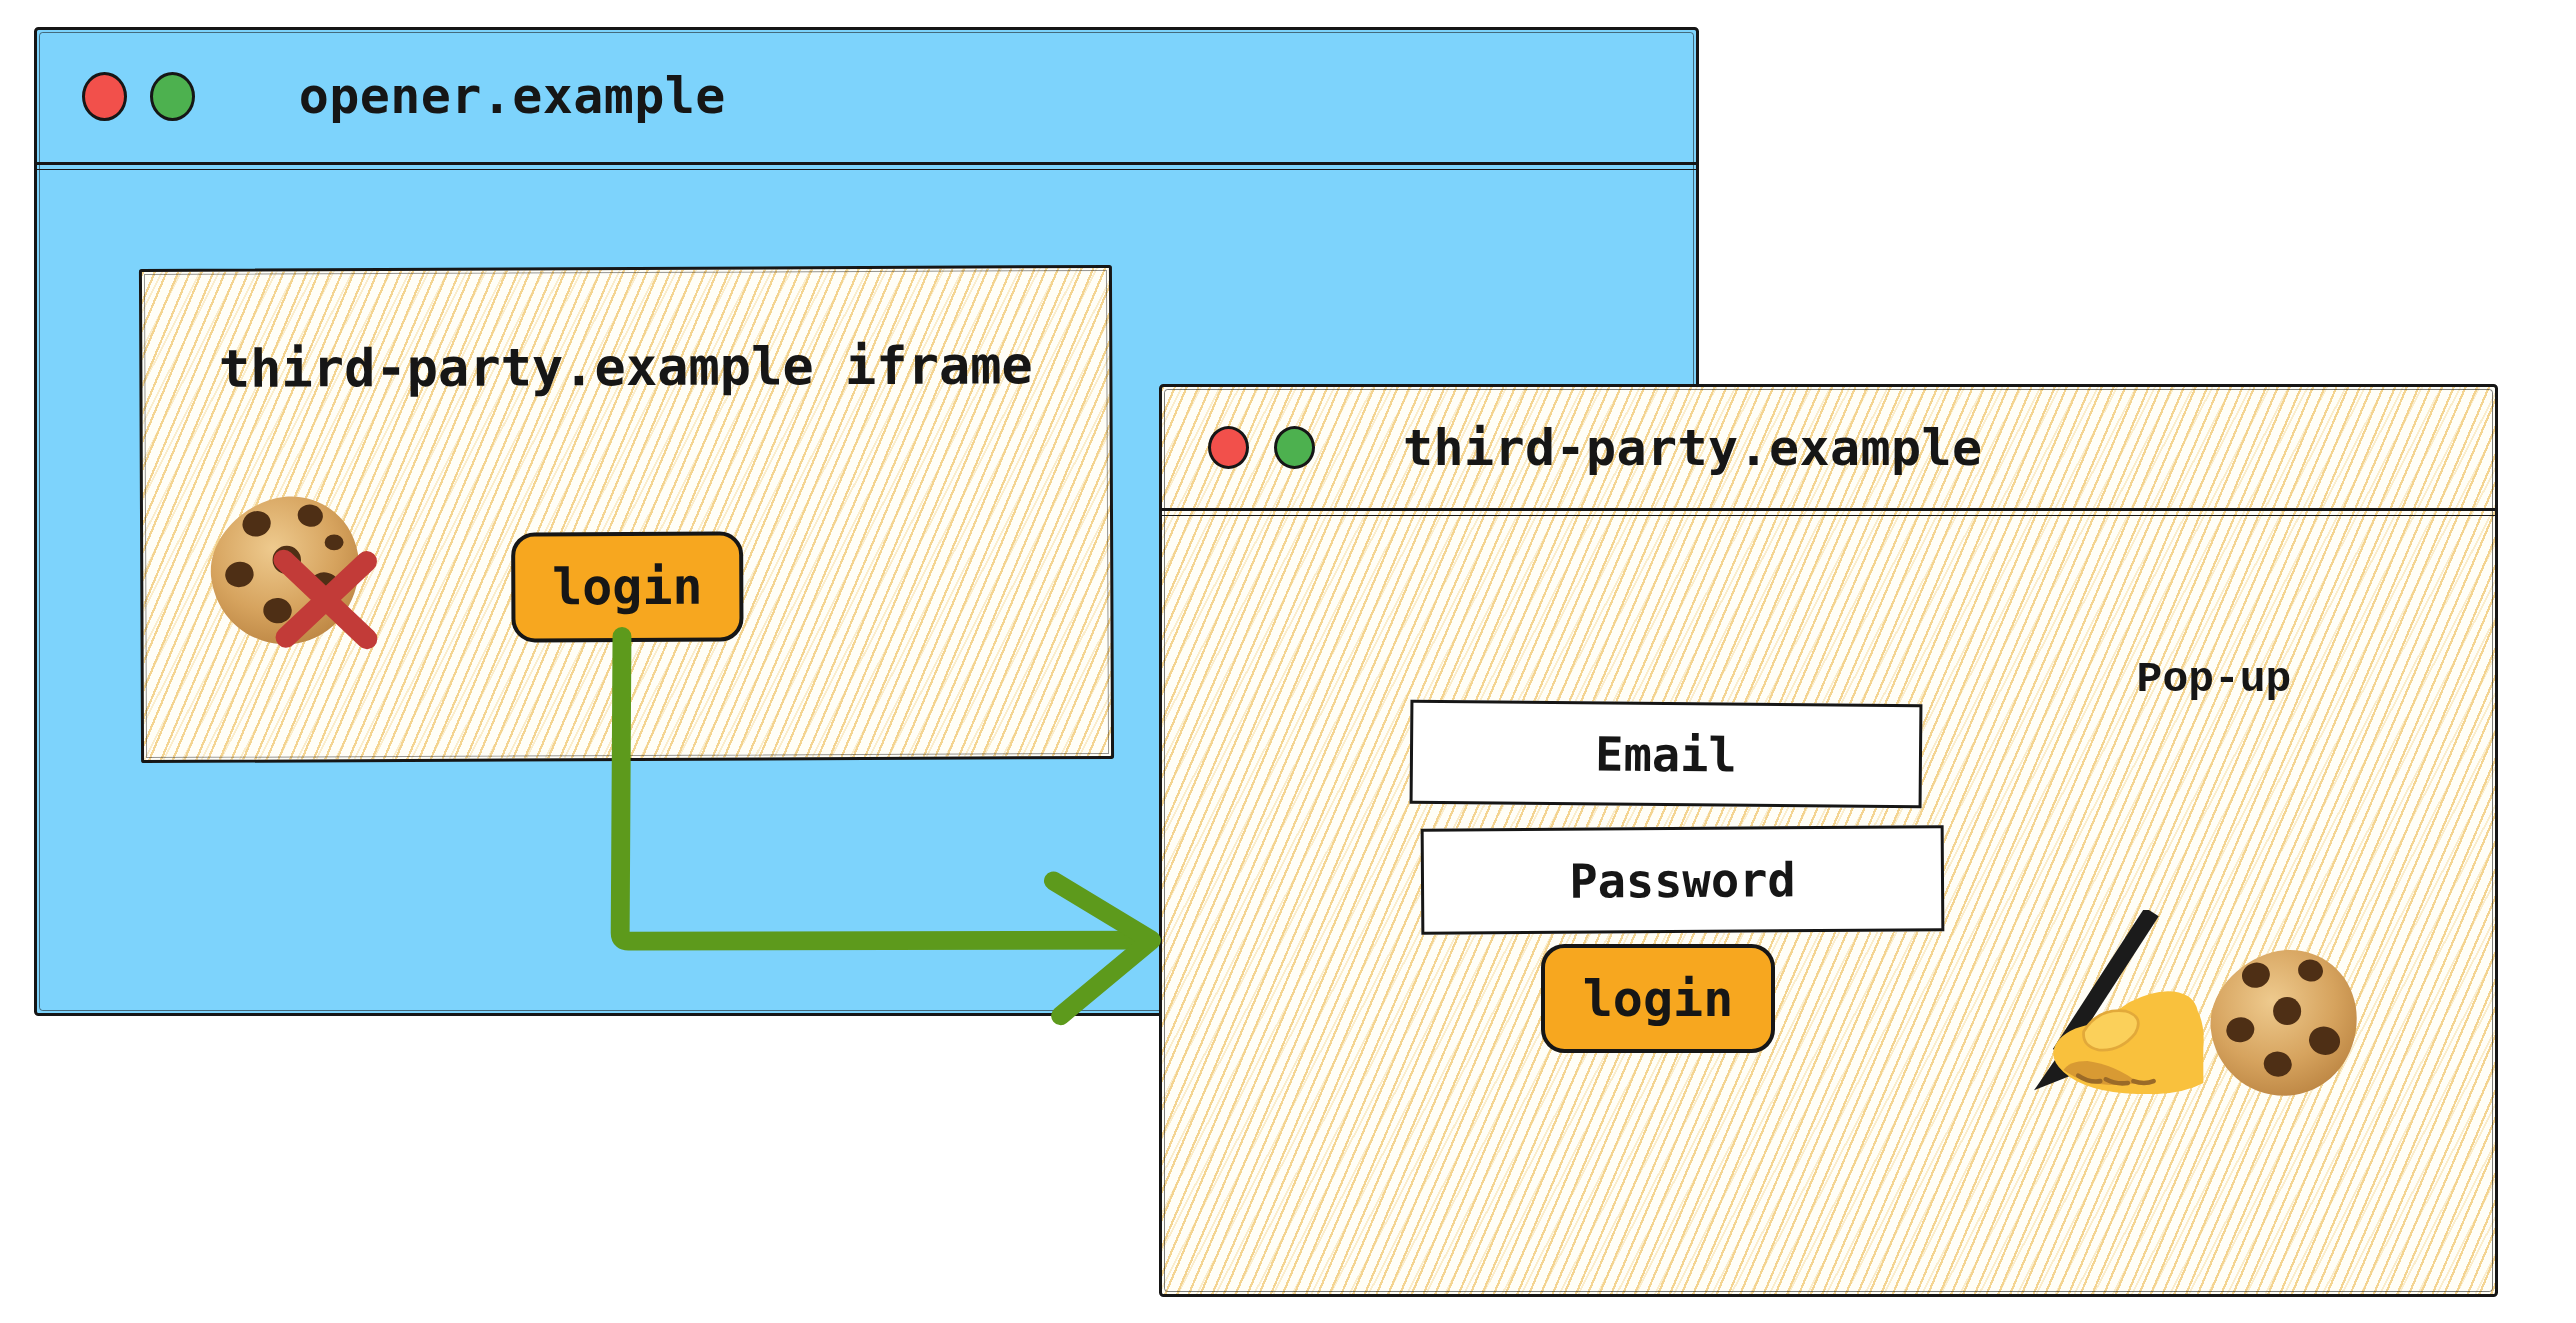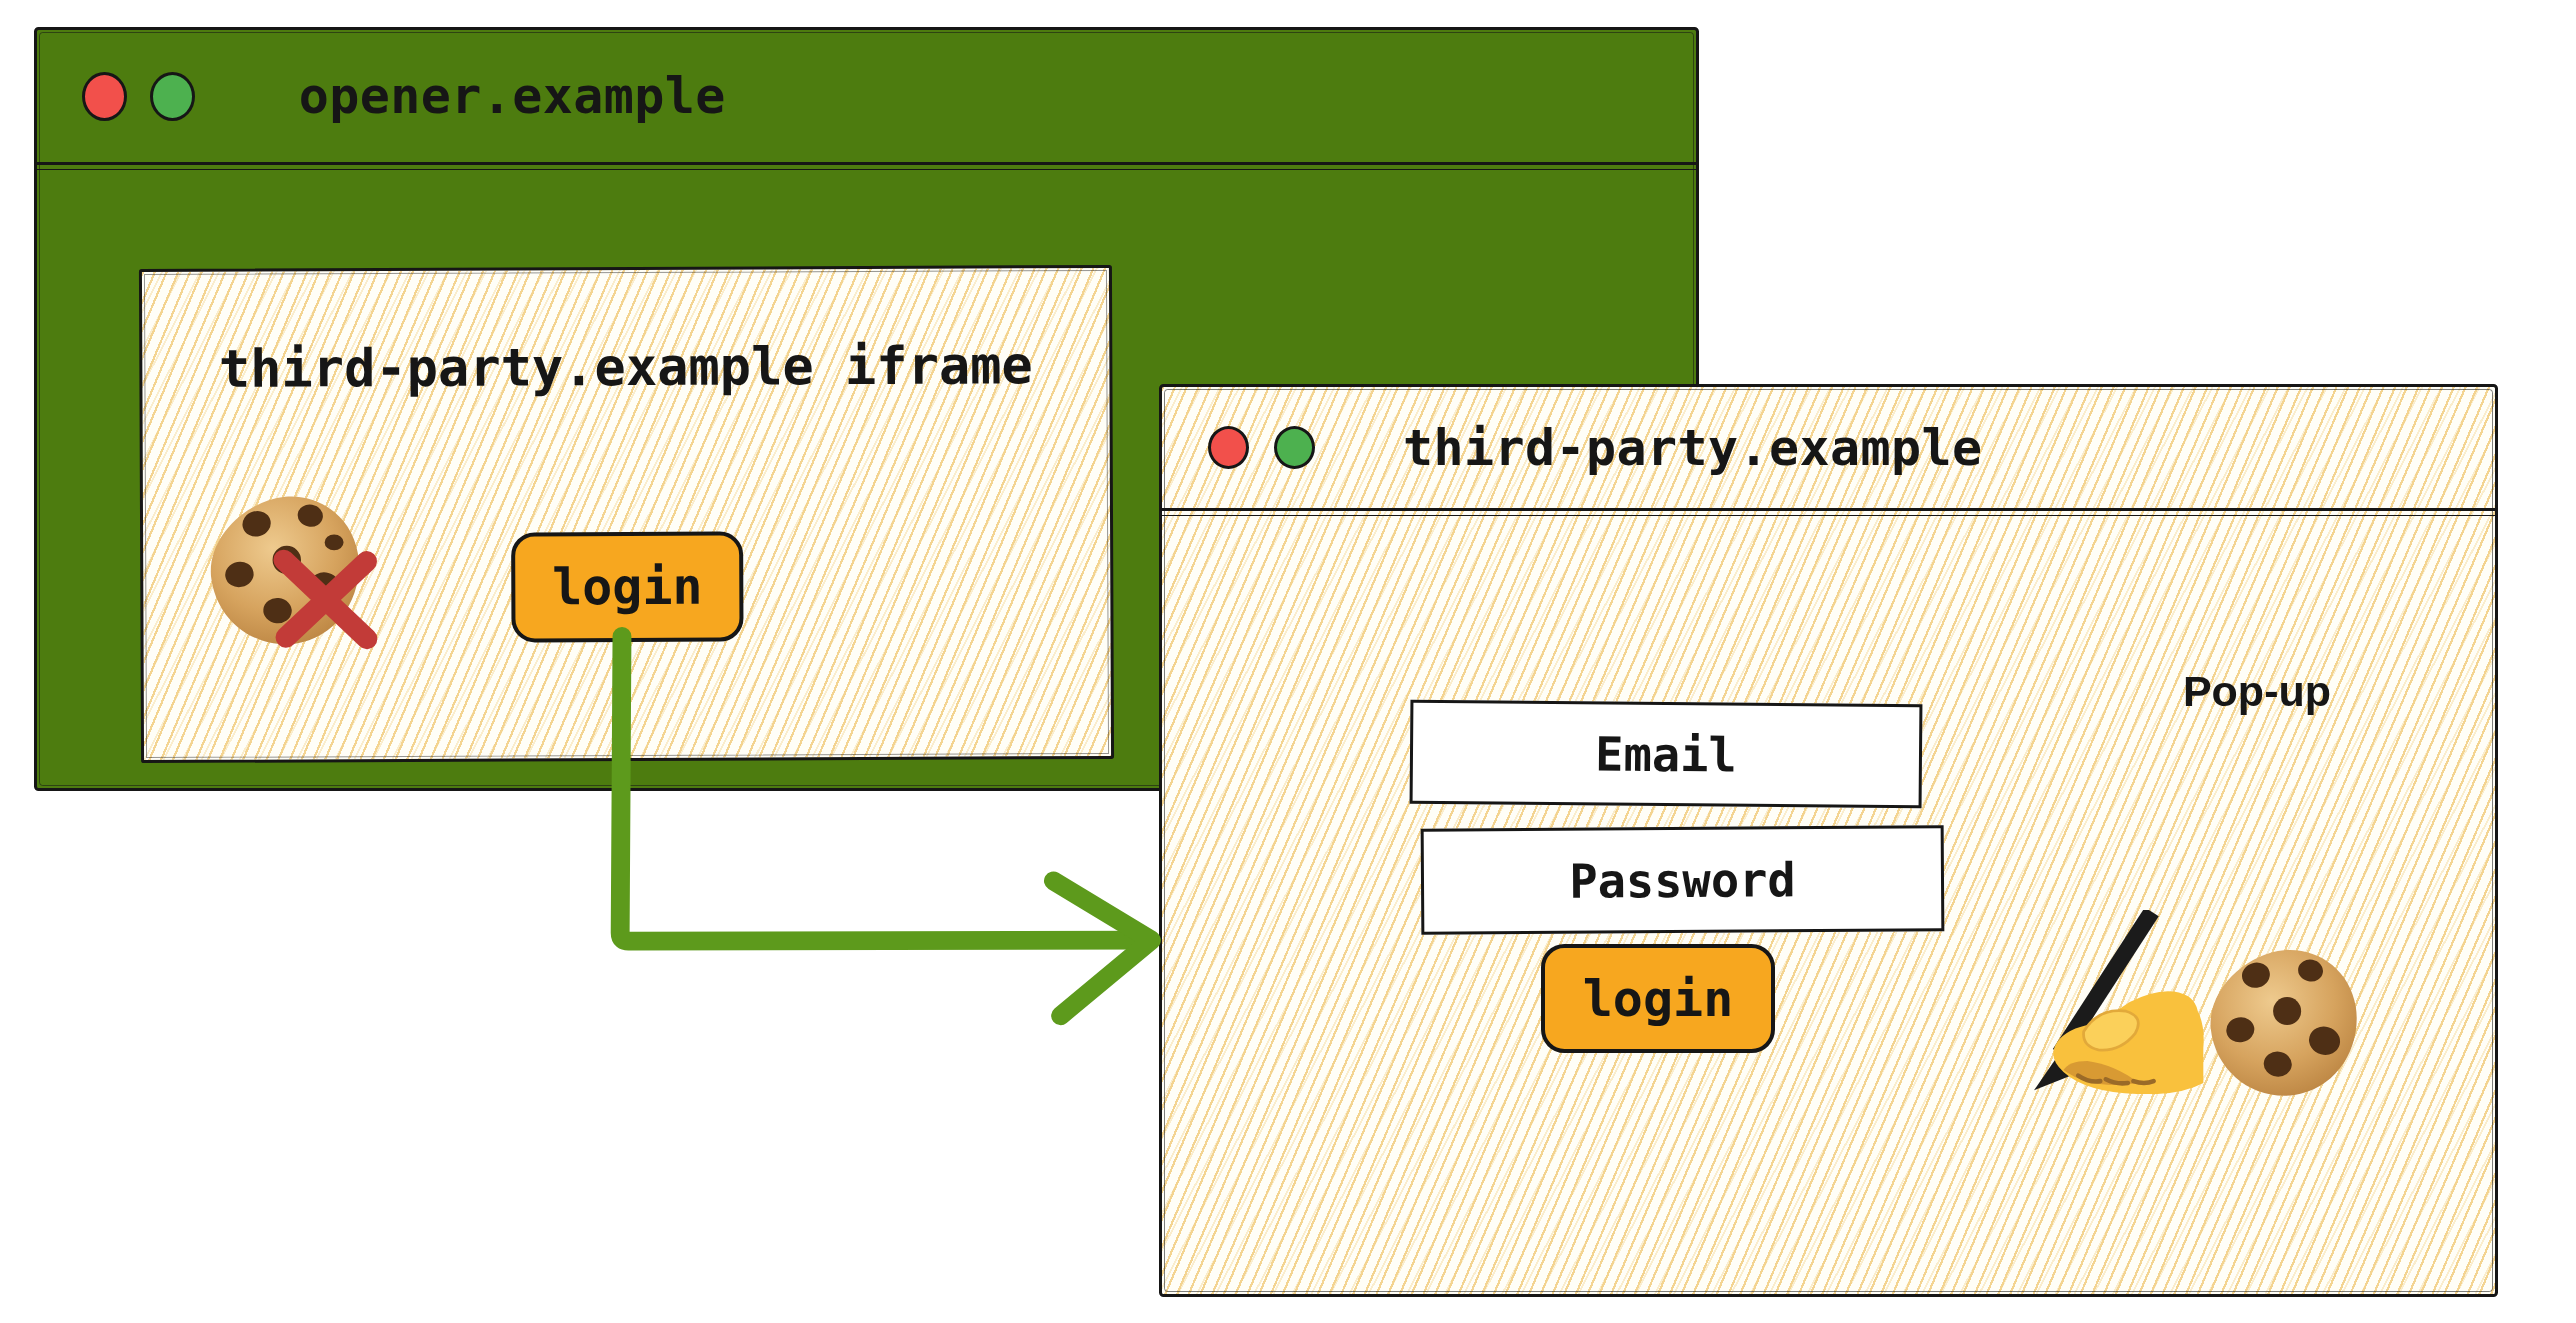--- a/index.html
+++ b/index.html
@@ -25,21 +25,21 @@
       repeating-linear-gradient(117deg, rgba(246,223,170,.55) 0 1.8px, transparent 1.8px 17px);}
   .sketchbox{background:#ffffff;border:3.6px solid #161616;box-sizing:border-box;
              display:flex;align-items:center;justify-content:center;
              font-size:47px;font-weight:bold;}
   .btn{background:#f7a71f;border:4.5px solid #161616;border-radius:23.4px;box-sizing:border-box;
        display:flex;align-items:center;justify-content:center;
        font-size:50px;font-weight:bold;color:#161616;
        font-family:"DejaVu Sans Mono","Liberation Mono",monospace;}
 
   
-  #opener{left:34px;top:27px;width:1665px;height:764px;background:#4d7c0f;z-index:1;}
+  #opener{left:34px;top:27px;width:1665px;height:989px;background:#7dd3fc;z-index:1;}
   #opener .titlebar{height:135px;padding-left:45px;gap:23.4px;}
   #opener .light{width:45px;height:49px;}
   #opener .wtitle{font-size:50px;margin-left:80px;}
 
   
   #tp-iframe{position:absolute;left:103px;top:237px;width:973px;height:494px;
              border:3.6px solid #161616;border-radius:2.7px;box-sizing:border-box;
              transform:rotate(-0.25deg);}
   #tp-iframe::before{content:"";position:absolute;inset:1.8px;border:1.3px solid rgba(22,22,22,.45);
                      pointer-events:none;}
@@ -56,22 +56,22 @@
   
   #popup{left:1159px;top:384px;width:1339px;height:913px;z-index:4;}
   #popup .titlebar{height:124px;padding-left:46px;gap:25px;}
   #popup .light{width:41px;height:43px;}
   #popup .wtitle{font-size:50px;margin-left:63px;}
   #email-box{position:absolute;left:248px;top:315px;width:512px;height:104px;
              transform:rotate(0.5deg);}
   #password-box{position:absolute;left:259px;top:440px;width:523px;height:106px;
                 transform:rotate(-0.4deg);}
   #login-popup{position:absolute;left:379px;top:557px;width:234px;height:109px;}
-  #popup-label{position:absolute;left:935px;top:280px;width:234px;text-align:right;
-               font-family:Liberation Sans, sans-serif;
+  #popup-label{position:absolute;left:935px;top:268px;width:234px;text-align:center;
+               font-family:Liberation Mono, monospace;
                font-size:43px;font-weight:bold;white-space:nowrap;}
   #hand-wrap{position:absolute;left:861px;top:523px;width:184px;height:184px;}
   #cookie-popup{position:absolute;left:1044px;top:557px;width:156px;height:156px;}
 </style>
 </head>
 <body>
 
 <div id="canvas">
 
   <div class="window" id="opener">

